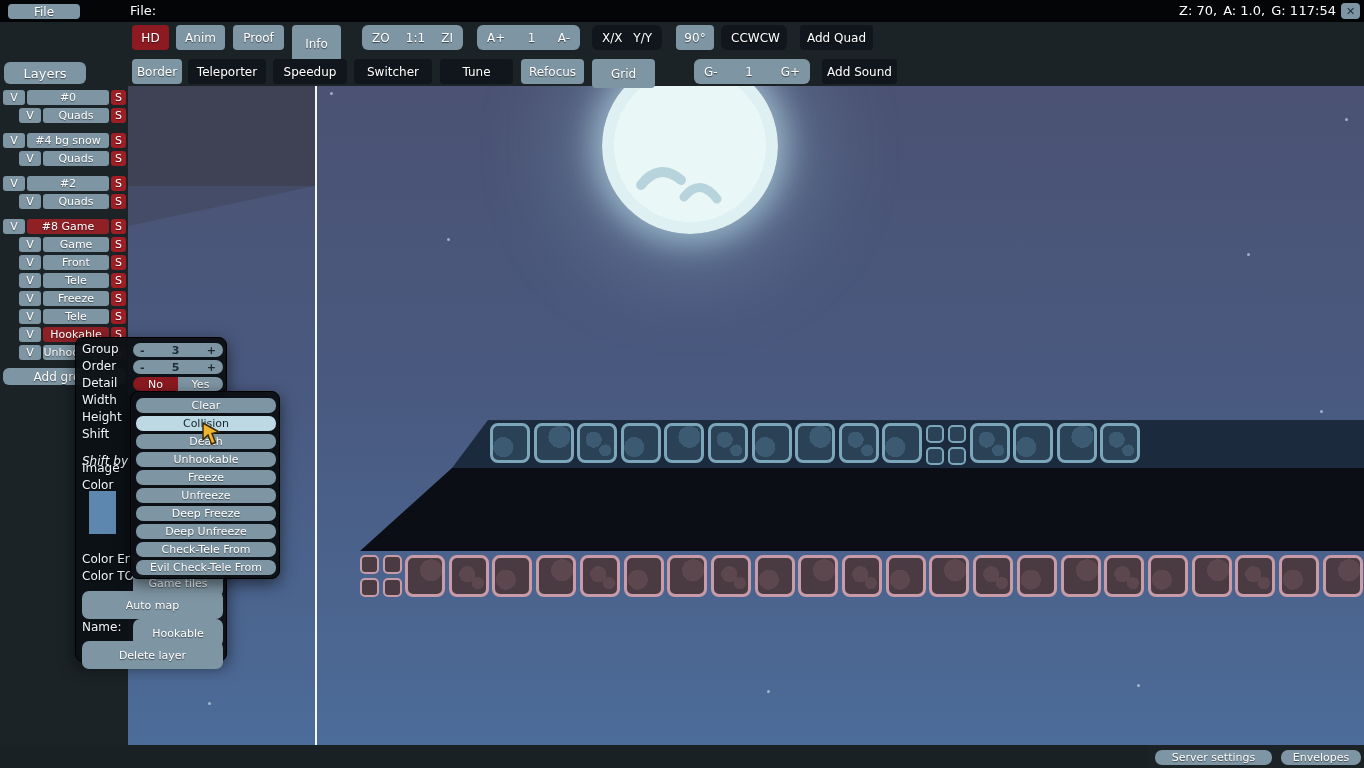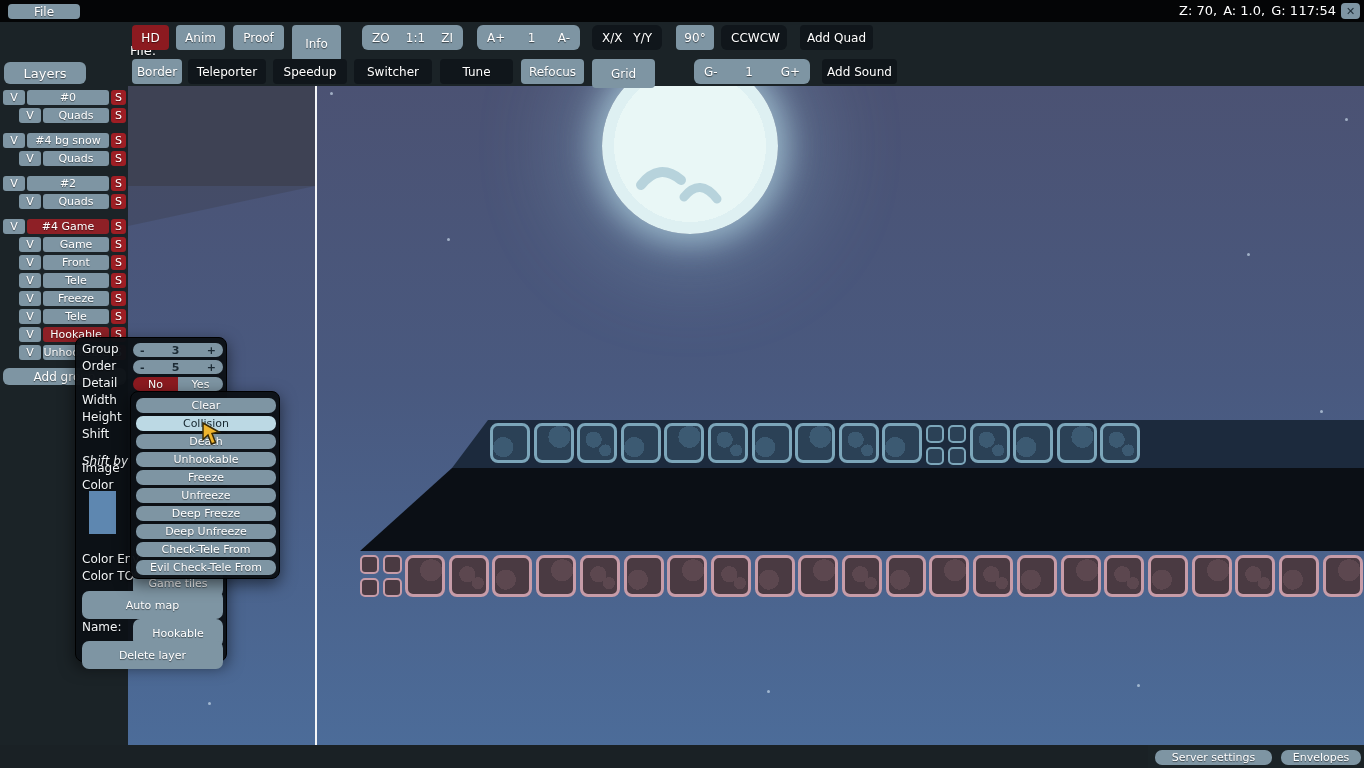--- a/index.html
+++ b/index.html
@@ -3,21 +3,21 @@
 <meta charset="utf-8">
 <style>
   * { margin:0; padding:0; box-sizing:border-box; }
   html,body { background:#000; }
   #root {
     position:relative; width:1364px; height:768px; overflow:hidden;
     background:#1b2327;
     font-family:"DejaVu Sans","Liberation Sans",sans-serif;
     font-size:12px; color:#fff;
   }
-  .ts { text-shadow:0 1px 1px rgba(0,0,0,.6);margin-top:40px; }
+  .ts { text-shadow:0 1px 1px rgba(0,0,0,.6); }
   
   #topbar { position:absolute; left:0; top:0; width:1364px; height:22px; background:#040506; }
   .btn { position:absolute; display:flex; align-items:center; justify-content:center;
          border-radius:4px; color:#fff; text-shadow:0 1px 1px rgba(0,0,0,.55); cursor:default; }
   .grey { background:#7e95a3; }
   .dark { background:#10161b; }
   .red  { background:#8c1a20; }
   .bgroup { position:absolute; display:flex; align-items:center; justify-content:space-between;
             border-radius:6px; padding:0 10px; text-shadow:0 1px 1px rgba(0,0,0,.55); }
   
@@ -234,21 +234,21 @@
           <div class="lr" style="left: 27px; width: 82px;">#2</div>
           <div class="lr sbtn" style="left: 111px; width: 15px;">S</div>
         </div>
         <div class="layer-row" style="left: 0px; top: 172px; width: 128px;">
           <div class="lr" style="left: 19px; width: 22px;">V</div>
           <div class="lr" style="left: 43px; width: 66px;">Quads</div>
           <div class="lr sbtn" style="left: 111px; width: 15px;">S</div>
         </div>
         <div class="layer-row" style="left: 0px; top: 197px; width: 128px;">
           <div class="lr" style="left: 3px; width: 22px;">V</div>
-          <div class="lr selred" style="left: 27px; width: 82px;">#4 Game</div>
+          <div class="lr selred" style="left: 27px; width: 82px;">#8 Game</div>
           <div class="lr sbtn" style="left: 111px; width: 15px;">S</div>
         </div>
         <div class="layer-row" style="left: 0px; top: 215px; width: 128px;">
           <div class="lr" style="left: 19px; width: 22px;">V</div>
           <div class="lr" style="left: 43px; width: 66px;">Game</div>
           <div class="lr sbtn" style="left: 111px; width: 15px;">S</div>
         </div>
         <div class="layer-row" style="left: 0px; top: 233px; width: 128px;">
           <div class="lr" style="left: 19px; width: 22px;">V</div>
           <div class="lr" style="left: 43px; width: 66px;">Front</div>

